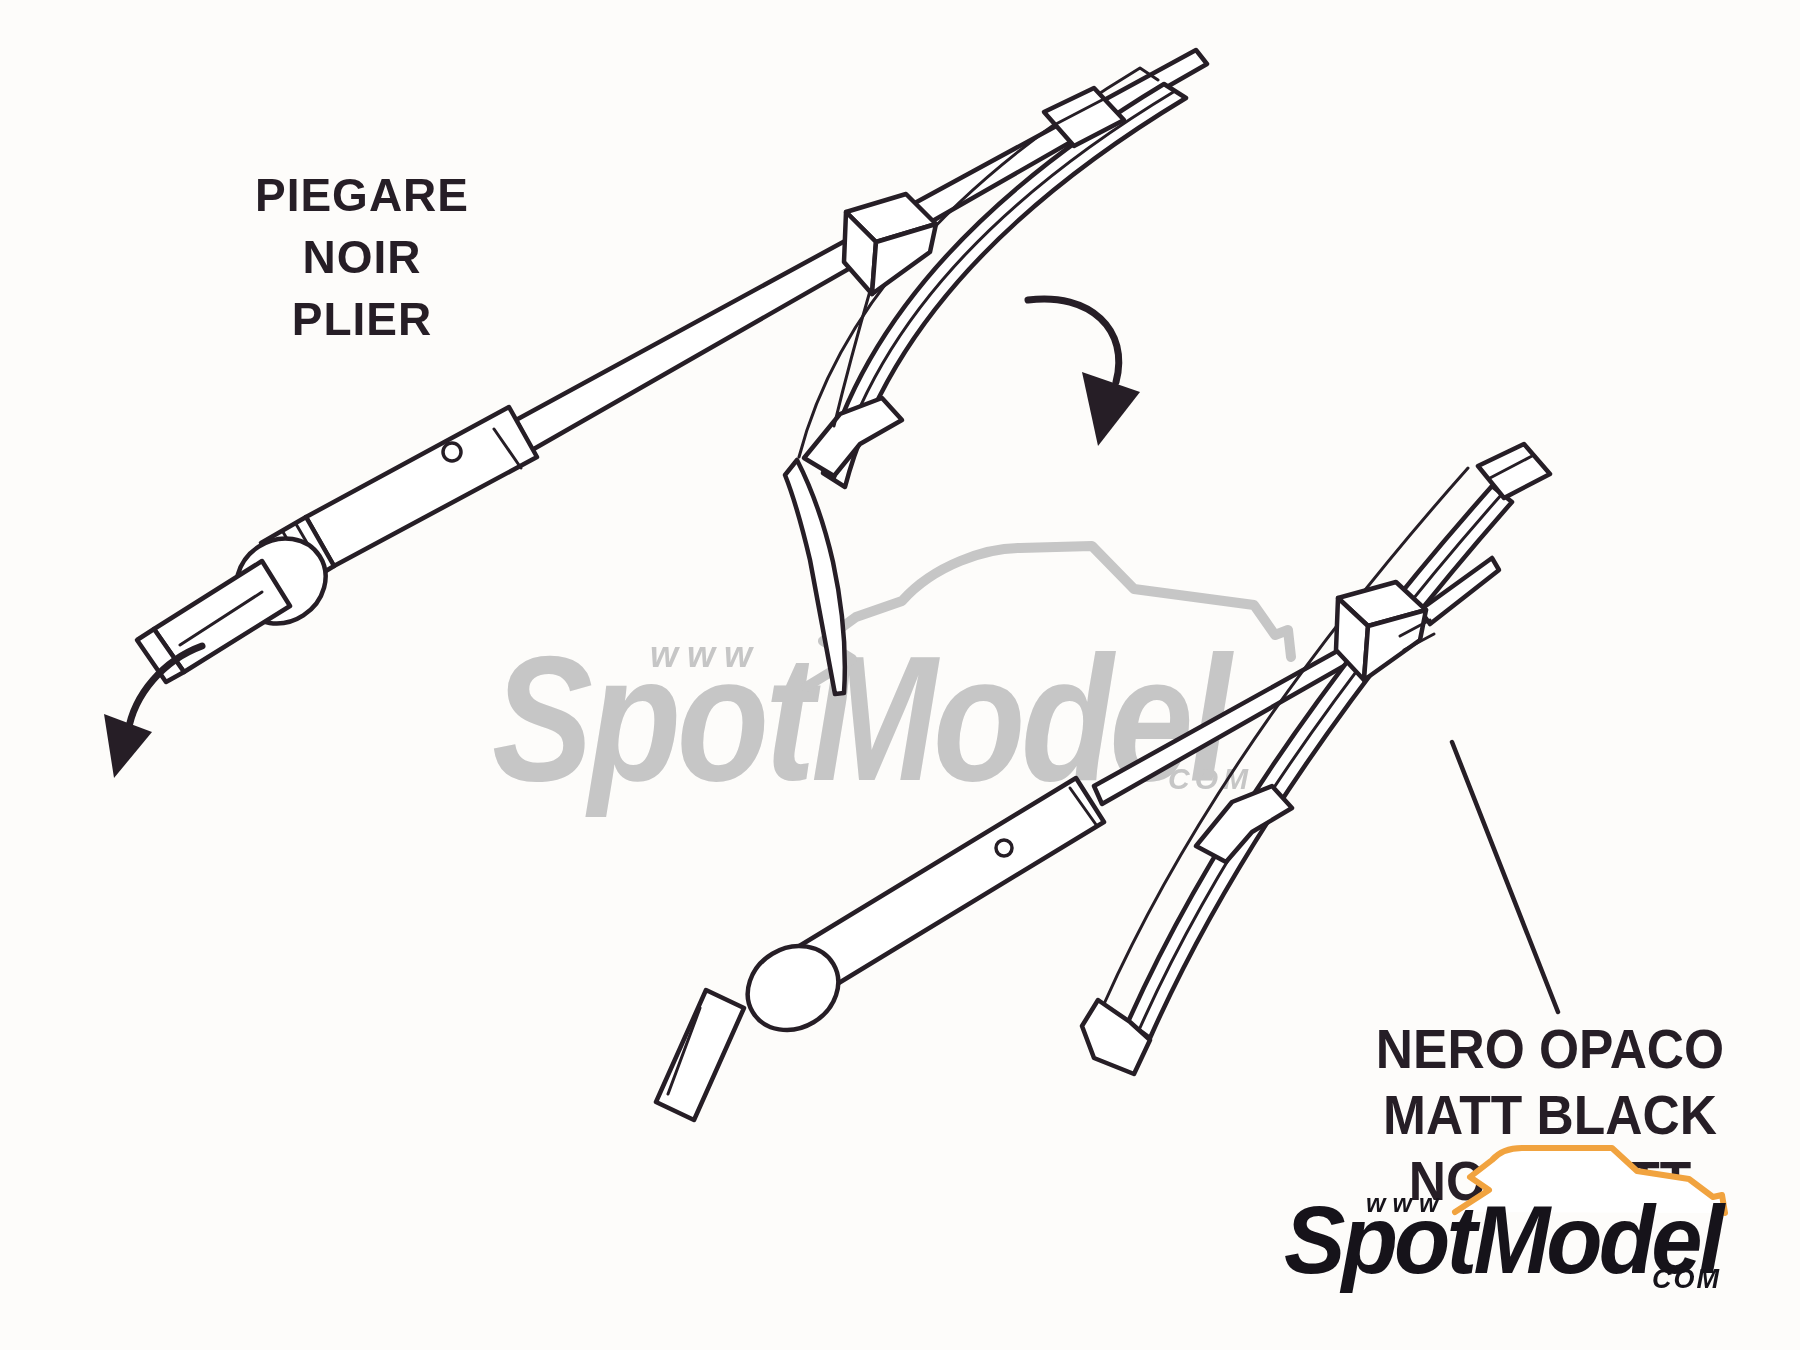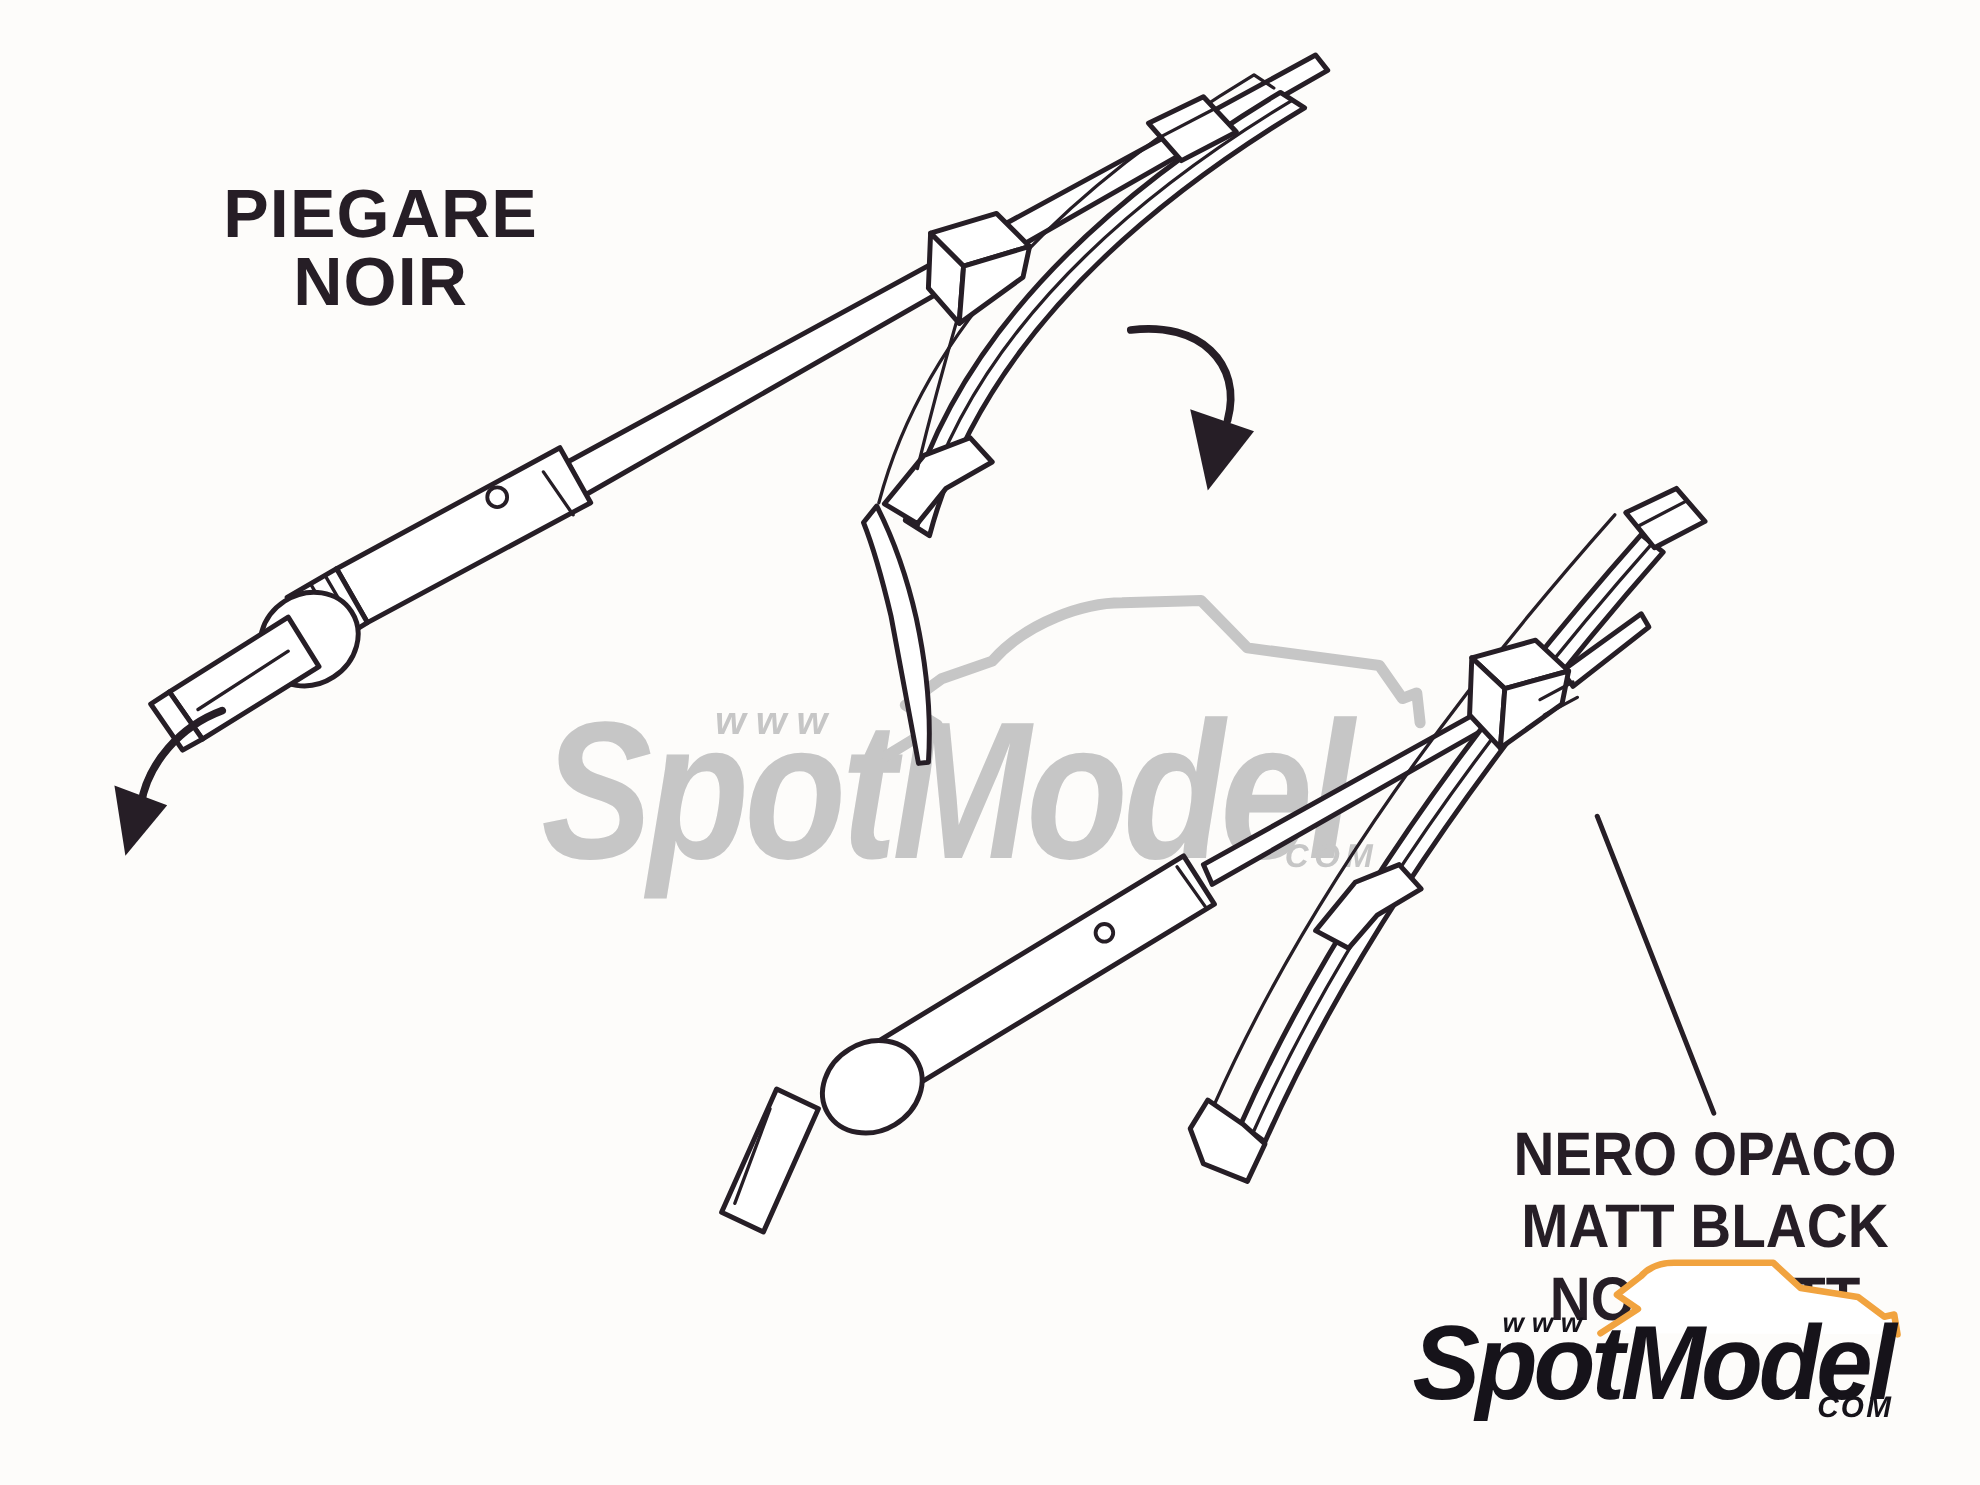--- a/index.html
+++ b/index.html
@@ -15,21 +15,21 @@
   .s{stroke:var(--ink);fill:none;stroke-width:4.5;stroke-linecap:round;stroke-linejoin:round;}
   .s2{stroke:var(--ink);fill:none;stroke-width:3;stroke-linecap:round;stroke-linejoin:round;}
   .sf{stroke:var(--ink);fill:#fff;stroke-width:4.5;stroke-linejoin:round;}
   .arrow{stroke:var(--ink);fill:none;stroke-width:7;stroke-linecap:round;}
   .head{fill:var(--ink);stroke:none;}
   .wmcar{stroke:var(--watermark);fill:none;stroke-width:10;stroke-linejoin:round;stroke-linecap:round;}
   .orangecar{stroke:var(--logo-car-orange);fill:none;stroke-width:6;stroke-linejoin:round;stroke-linecap:round;}
   .carfill{fill:#fff;stroke:none;}
   
   .ink-label{color:var(--ink);font-weight:bold;text-align:center;}
-  .bend-label{left:196px;top:164px;width:300px;font-size:62px;line-height:62px;letter-spacing:1px;}
+  .bend-label{left:212px;top:164px;width:300px;font-size:46px;line-height:62px;letter-spacing:1px;}
   .paint-label{left:1340px;top:1016px;width:420px;font-size:56px;line-height:66px;transform:scaleX(0.92);transform-origin:50% 0;}
   .wm-www{left:650px;top:634px;font-size:36px;font-weight:bold;font-style:italic;letter-spacing:9px;color:var(--watermark);}
   .wm-brand{left:492px;top:630px;font-size:178px;font-weight:bold;font-style:italic;letter-spacing:-5px;line-height:1;color:var(--watermark);transform:scaleX(0.85);transform-origin:0 0;white-space:nowrap;}
   .wm-tld{left:1168px;top:762px;font-size:30px;font-weight:bold;font-style:italic;letter-spacing:5px;color:var(--watermark);}
   .logo-www{left:1366px;top:1189px;font-size:25px;font-weight:bold;font-style:italic;letter-spacing:7px;color:var(--logo-text);}
   .logo-brand{left:1284px;top:1192px;font-size:96px;font-weight:bold;font-style:italic;letter-spacing:-4px;line-height:1;color:var(--logo-text);white-space:nowrap;transform:scaleX(0.96);transform-origin:0 0;}
   .logo-tld{left:1652px;top:1264px;font-size:27px;font-weight:bold;font-style:italic;letter-spacing:2px;color:var(--logo-text);}
 </style>
 </head>
 <body>
@@ -128,20 +128,21 @@
       <polygon class="sf" points="706,990 744,1008 694,1120 656,1102"></polygon>
       <line class="s2" x1="700" y1="1008" x2="668" y2="1094"></line>
     </g>
 
     <line class="s" x1="1452" y1="742" x2="1558" y2="1012"></line>
   </svg>
 
   <div class="abs ink-label bend-label">
     <div>PIEGARE</div>
     <div>NOIR</div>
+    <div>PLIER</div>
   </div>
 
   <div class="abs ink-label paint-label">
     <div>NERO OPACO</div>
     <div>MATT BLACK</div>
     <div>NOIR MATT</div>
   </div>
 
   <svg class="layer" width="1800" height="1350">
     <path class="carfill" d="M 1455,1212 L 1489,1190 L 1470,1177 L 1492,1160 C 1500,1151 1512,1148 1522,1148 L 1612,1148 L 1637,1171 L 1689,1179 L 1713,1197 L 1722,1195 L 1725,1213 Z"></path>

